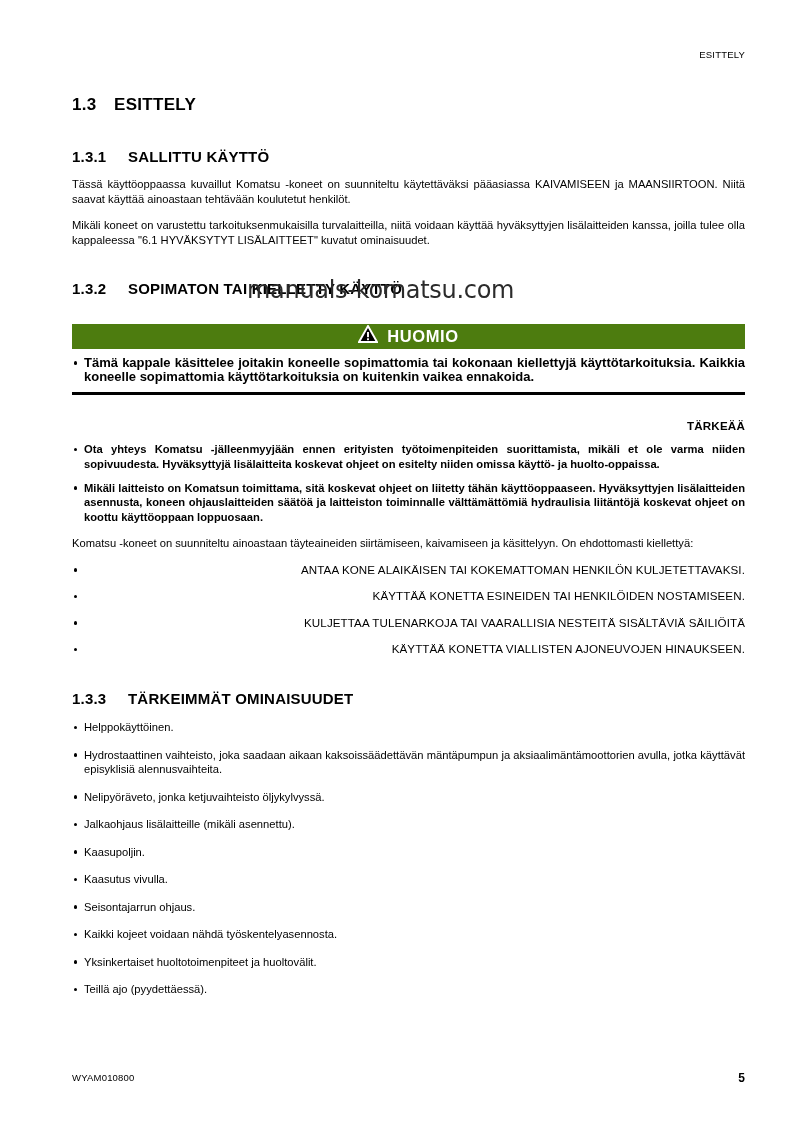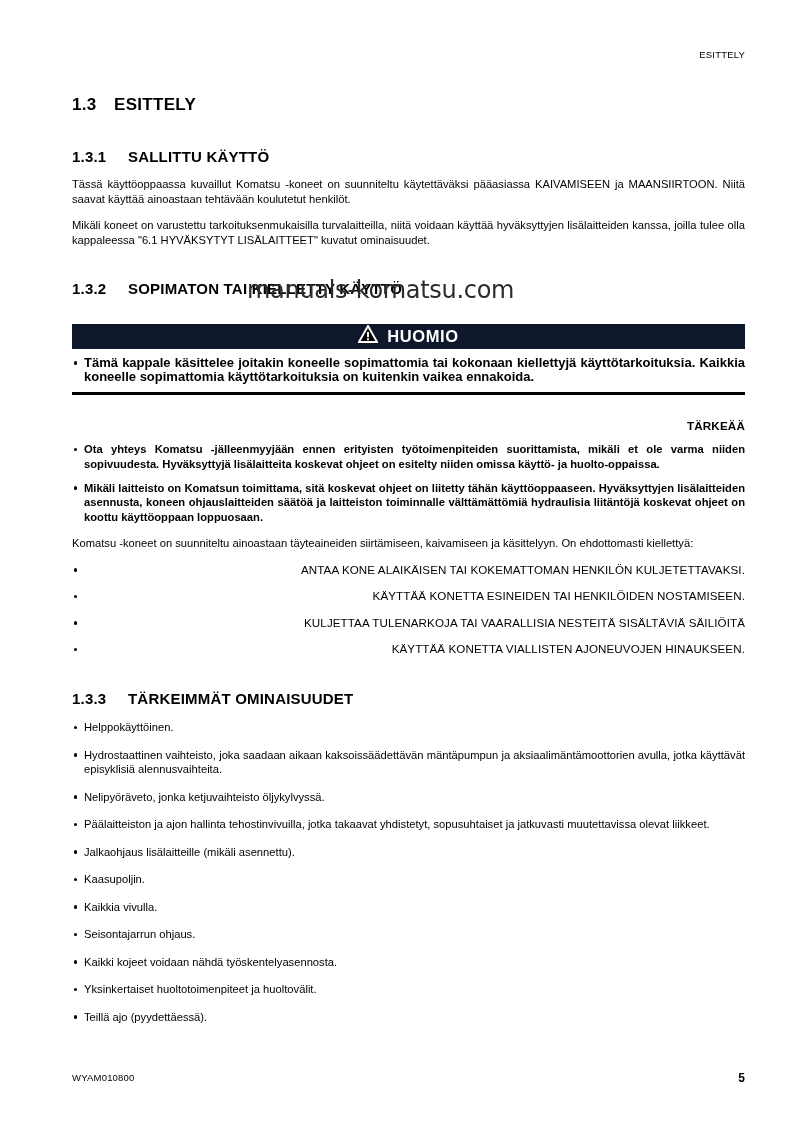--- a/index.html
+++ b/index.html
@@ -108,21 +108,21 @@
   }
 
   ul.blist.features > li { margin-top: 13px; }
 
   
   .caution-box {
     margin-top: 26px;
     width: 673px;
   }
   .caution-bar {
-    background: #0f172a;
+    background: #4d7c0f;
     height: 25px;
     display: flex;
     align-items: center;
     justify-content: center;
     gap: 9px;
   }
   .caution-bar .tri-icon { display: block; }
   .caution-bar .label {
     color: #ffffff;
     font-size: 16.5px;
@@ -244,24 +244,23 @@
     </ul>
 
     <h2 class="subsec">
       <span class="num">1.3.3</span><span>TÄRKEIMMÄT OMINAISUUDET</span>
     </h2>
 
     <ul class="blist features">
       <li>Helppokäyttöinen.</li>
       <li>Hydrostaattinen vaihteisto, joka saadaan aikaan kaksoissäädettävän mäntäpumpun ja aksiaalimäntämoottorien avulla, jotka käyttävät episyklisiä alennusvaihteita.</li>
       <li>Nelipyöräveto, jonka ketjuvaihteisto öljykylvyssä.</li>
-      <li>Päälaitteiston ja ajon hallinta tehostinvivuilla, jotka takaavat yhdistetyt, sopusuhtaiset ja jatkuvasti muutettavissa olevat liikkeet.</li>
       <li>Jalkaohjaus lisälaitteille (mikäli asennettu).</li>
       <li>Kaasupoljin.</li>
-      <li>Kaikkia vivulla.</li>
+      <li>Kaasutus vivulla.</li>
       <li>Seisontajarrun ohjaus.</li>
       <li>Kaikki kojeet voidaan nähdä työskentelyasennosta.</li>
       <li>Yksinkertaiset huoltotoimenpiteet ja huoltovälit.</li>
       <li>Teillä ajo (pyydettäessä).</li>
     </ul>
 
   </div>
 
   <div class="watermark">manuals-komatsu.com</div>
 

